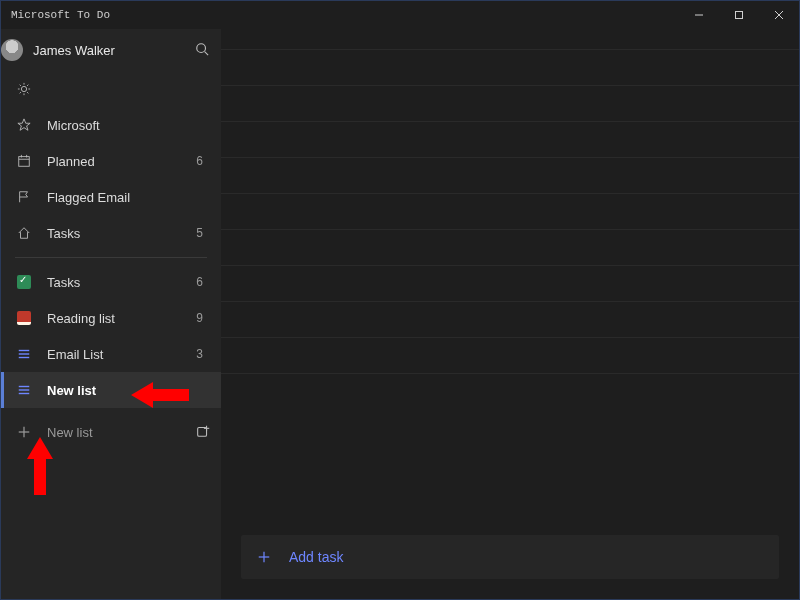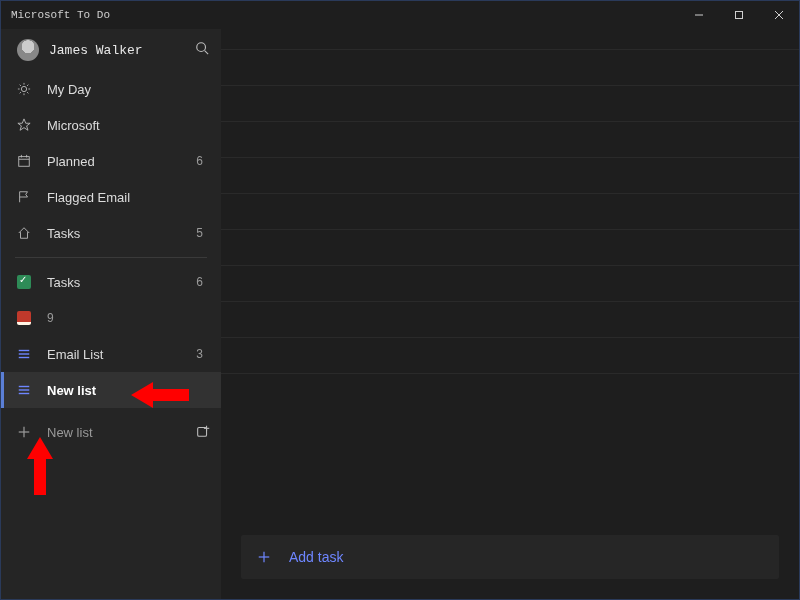--- a/index.html
+++ b/index.html
@@ -7,21 +7,21 @@
   .window { width: 800px; height: 600px; background: #1e1e1e; display: flex; flex-direction: column; border: 1px solid #2a3a5a; }
   
   .titlebar { height: 28px; background: #1e1e1e; display: flex; align-items: center; justify-content: space-between; font-size: 11px; color: #cfcfcf; font-family: Liberation Mono, monospace; }
   .titlebar-left { padding-left: 10px; }
   .titlebar-right { display: flex; }
   .win-btn { width: 40px; height: 28px; display: flex; align-items: center; justify-content: center; color: #cfcfcf; }
   .win-btn svg { width: 10px; height: 10px; }
   
   .body { flex: 1; display: flex; min-height: 0; }
   .sidebar { width: 220px; background: #252525; display: flex; flex-direction: column; color: #d0d0d0; font-size: 13px; position: relative; }
-  .user-row { display: flex; align-items: center; padding: 10px 12px 10px 16px; font-family: Liberation Mono, monospace; }
+  .user-row { display: flex; align-items: center; padding: 10px 12px 10px 0; }
   .avatar { width: 22px; height: 22px; border-radius: 50%; background: radial-gradient(circle at 50% 35%, #ccc 0 35%, #888 36% 100%); margin-right: 10px; flex-shrink: 0; }
   .user-name { flex: 1; color: #e8e8e8; font-size: 13px; }
   .search-icon { color: #bdbdbd; }
   .nav { display: flex; flex-direction: column; }
   .nav-item { display: flex; align-items: center; height: 36px; padding: 0 14px; cursor: default; }
   .nav-item .icon { width: 18px; display: flex; align-items: center; justify-content: center; margin-right: 14px; color: #bdbdbd; }
   .nav-item .label { flex: 1; color: #dcdcdc; }
   .nav-item .count { color: #9a9a9a; font-size: 12px; padding-right: 4px; }
   .divider { height: 1px; background: #3a3a3a; margin: 6px 14px; }
   .nav-item.selected { background: #323232; }
@@ -102,21 +102,20 @@
                   <line x1="8" y1="13" x2="8" y2="15"></line>
                   <line x1="1" y1="8" x2="3" y2="8"></line>
                   <line x1="13" y1="8" x2="15" y2="8"></line>
                   <line x1="3" y1="3" x2="4.5" y2="4.5"></line>
                   <line x1="11.5" y1="11.5" x2="13" y2="13"></line>
                   <line x1="3" y1="13" x2="4.5" y2="11.5"></line>
                   <line x1="11.5" y1="4.5" x2="13" y2="3"></line>
                 </g>
               </svg>
             </span>
-          <span class="label">My Day</span>
           <span class="count"></span>
         </div>
         <div class="nav-item">
           <span class="icon">
               <svg width="14" height="14" viewBox="0 0 16 16">
                 <polygon points="8,1 10,6 15,6 11,9 12.5,14 8,11 3.5,14 5,9 1,6 6,6" fill="none" stroke="currentColor"></polygon>
               </svg>
             </span>
           <span class="label">Microsoft</span>
           <span class="count"></span>
@@ -160,20 +159,21 @@
           <span class="icon">
               <span class="icon-box green"></span>
             </span>
           <span class="label">Tasks</span>
           <span class="count">6</span>
         </div>
         <div class="nav-item">
           <span class="icon">
               <span class="icon-box red"></span>
             </span>
+          <span class="label">Reading list</span>
           <span class="count">9</span>
         </div>
         <div class="nav-item">
           <span class="icon">
               <svg width="14" height="14" viewBox="0 0 16 16">
                 <g stroke="#6e86ff" stroke-width="1.6">
                   <line x1="2" y1="4" x2="14" y2="4"></line>
                   <line x1="2" y1="8" x2="14" y2="8"></line>
                   <line x1="2" y1="12" x2="14" y2="12"></line>
                 </g>

